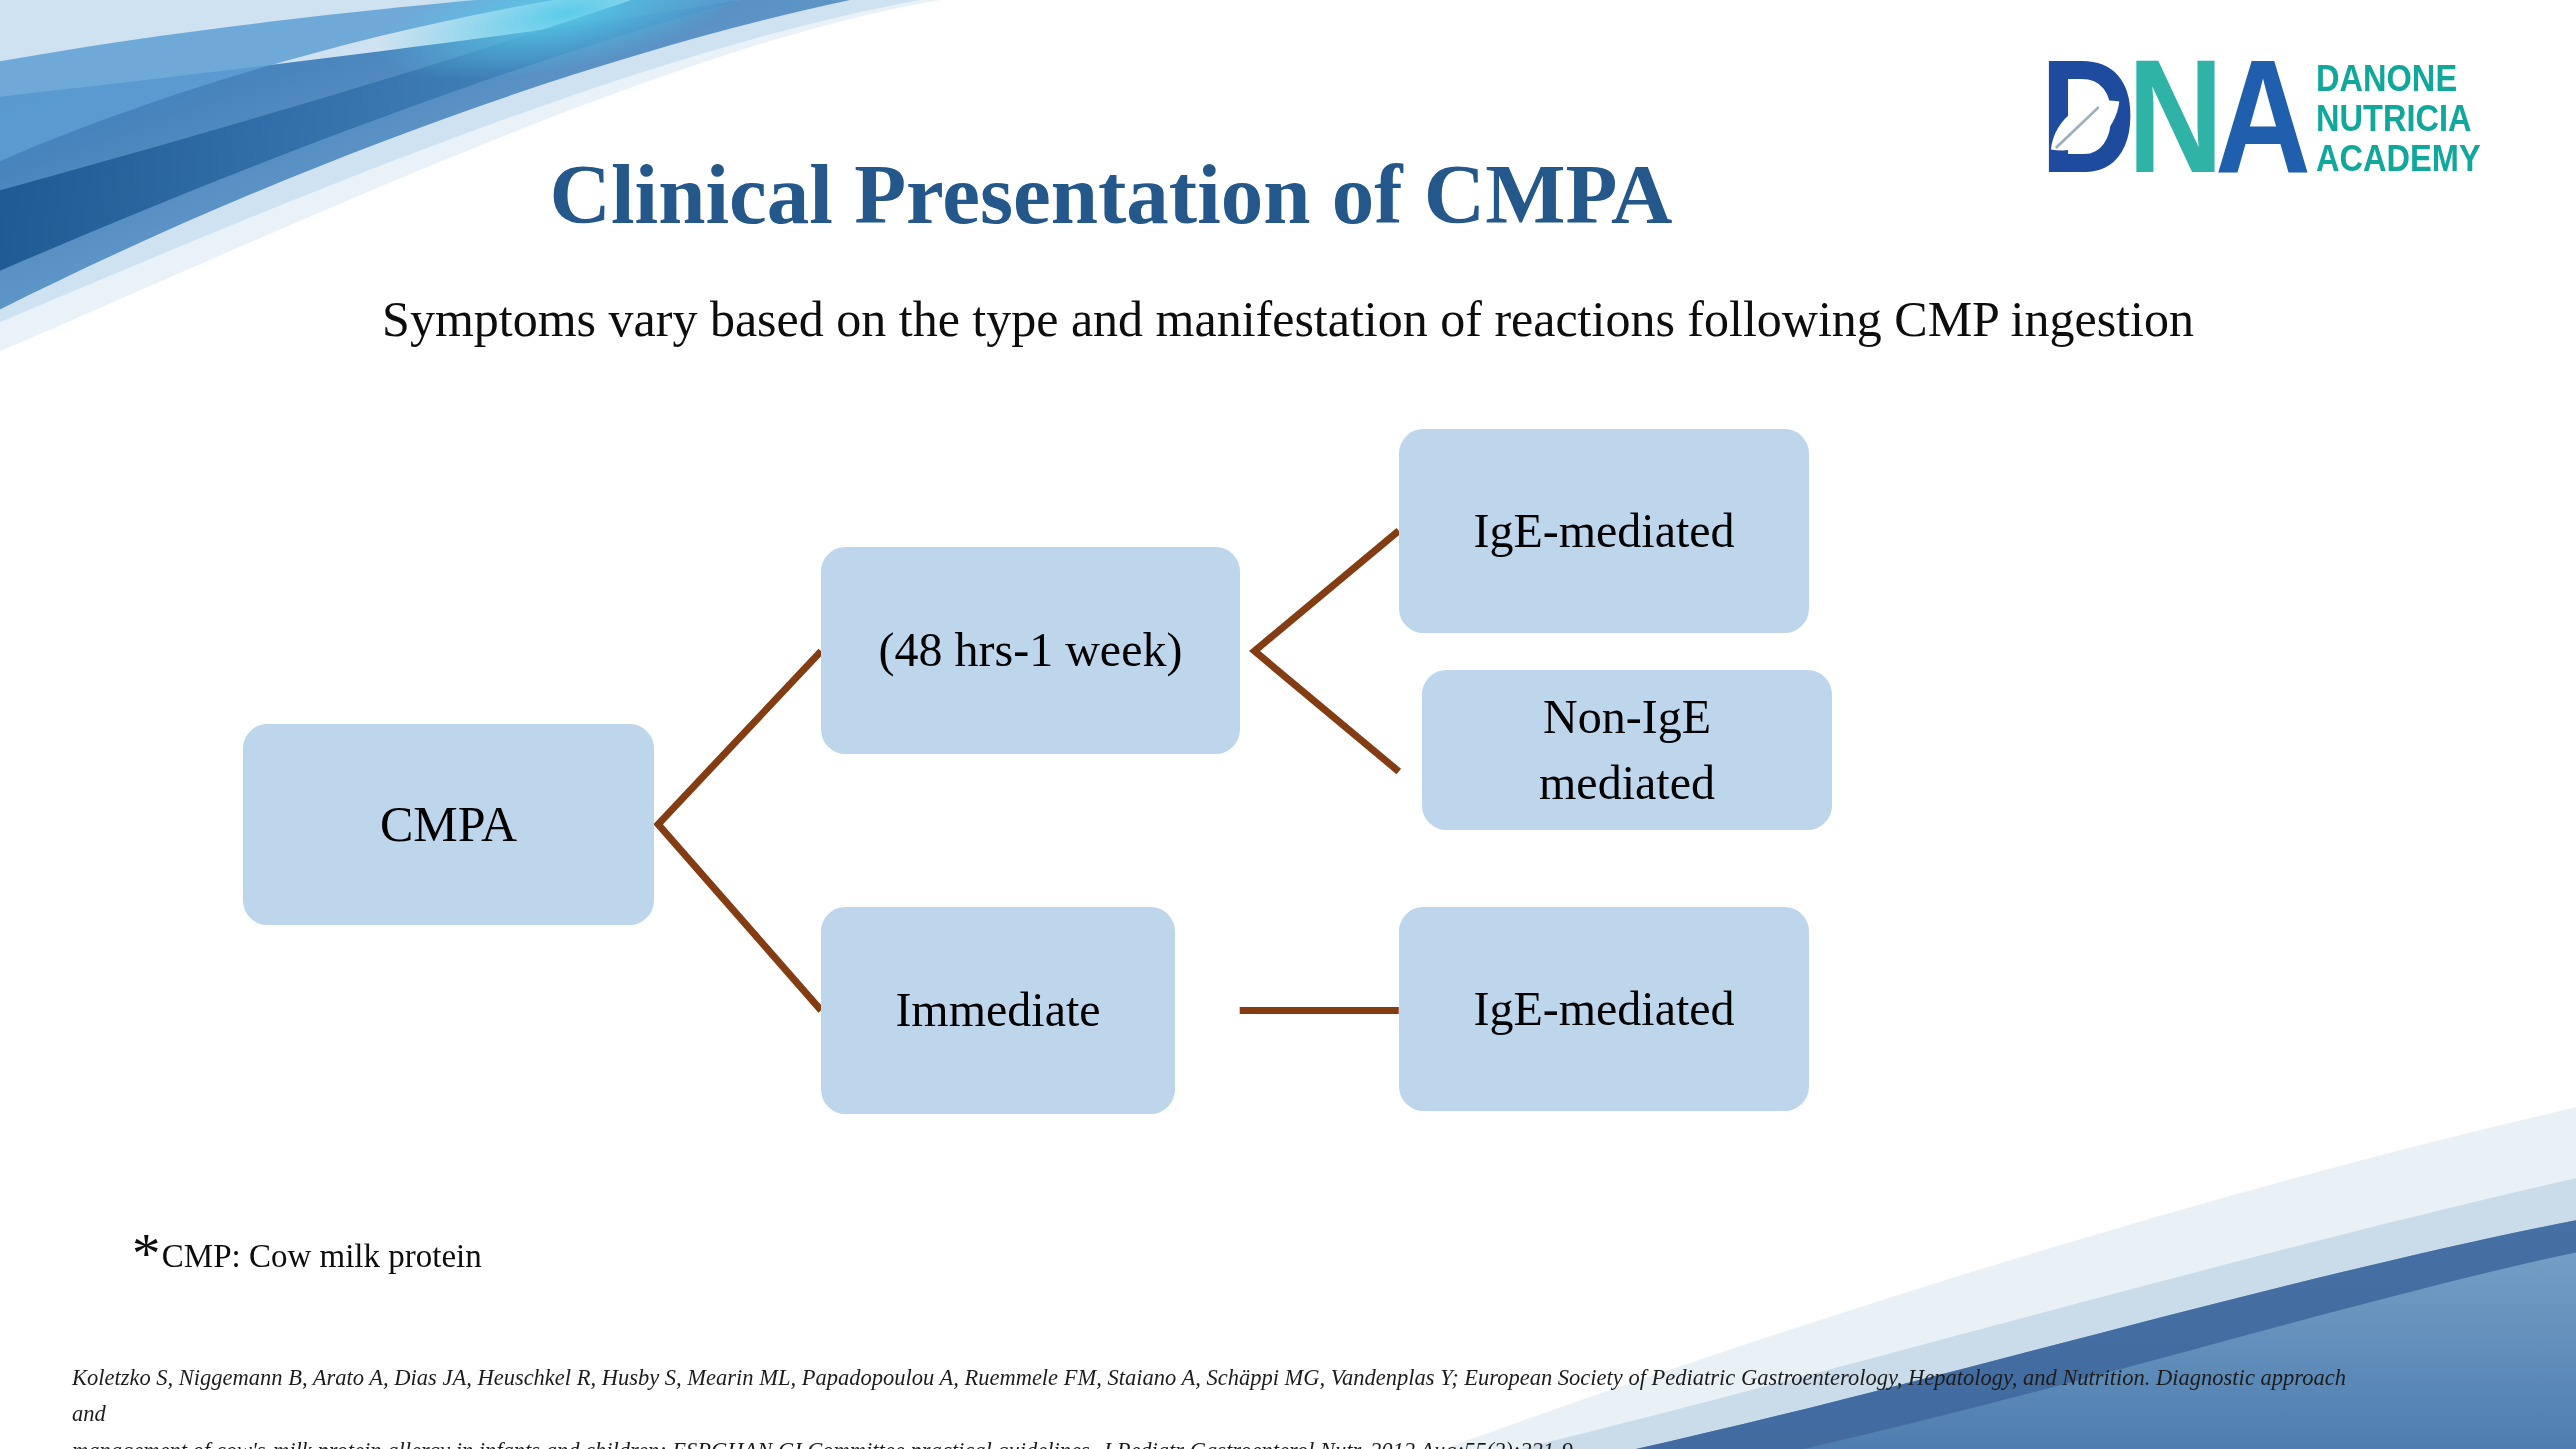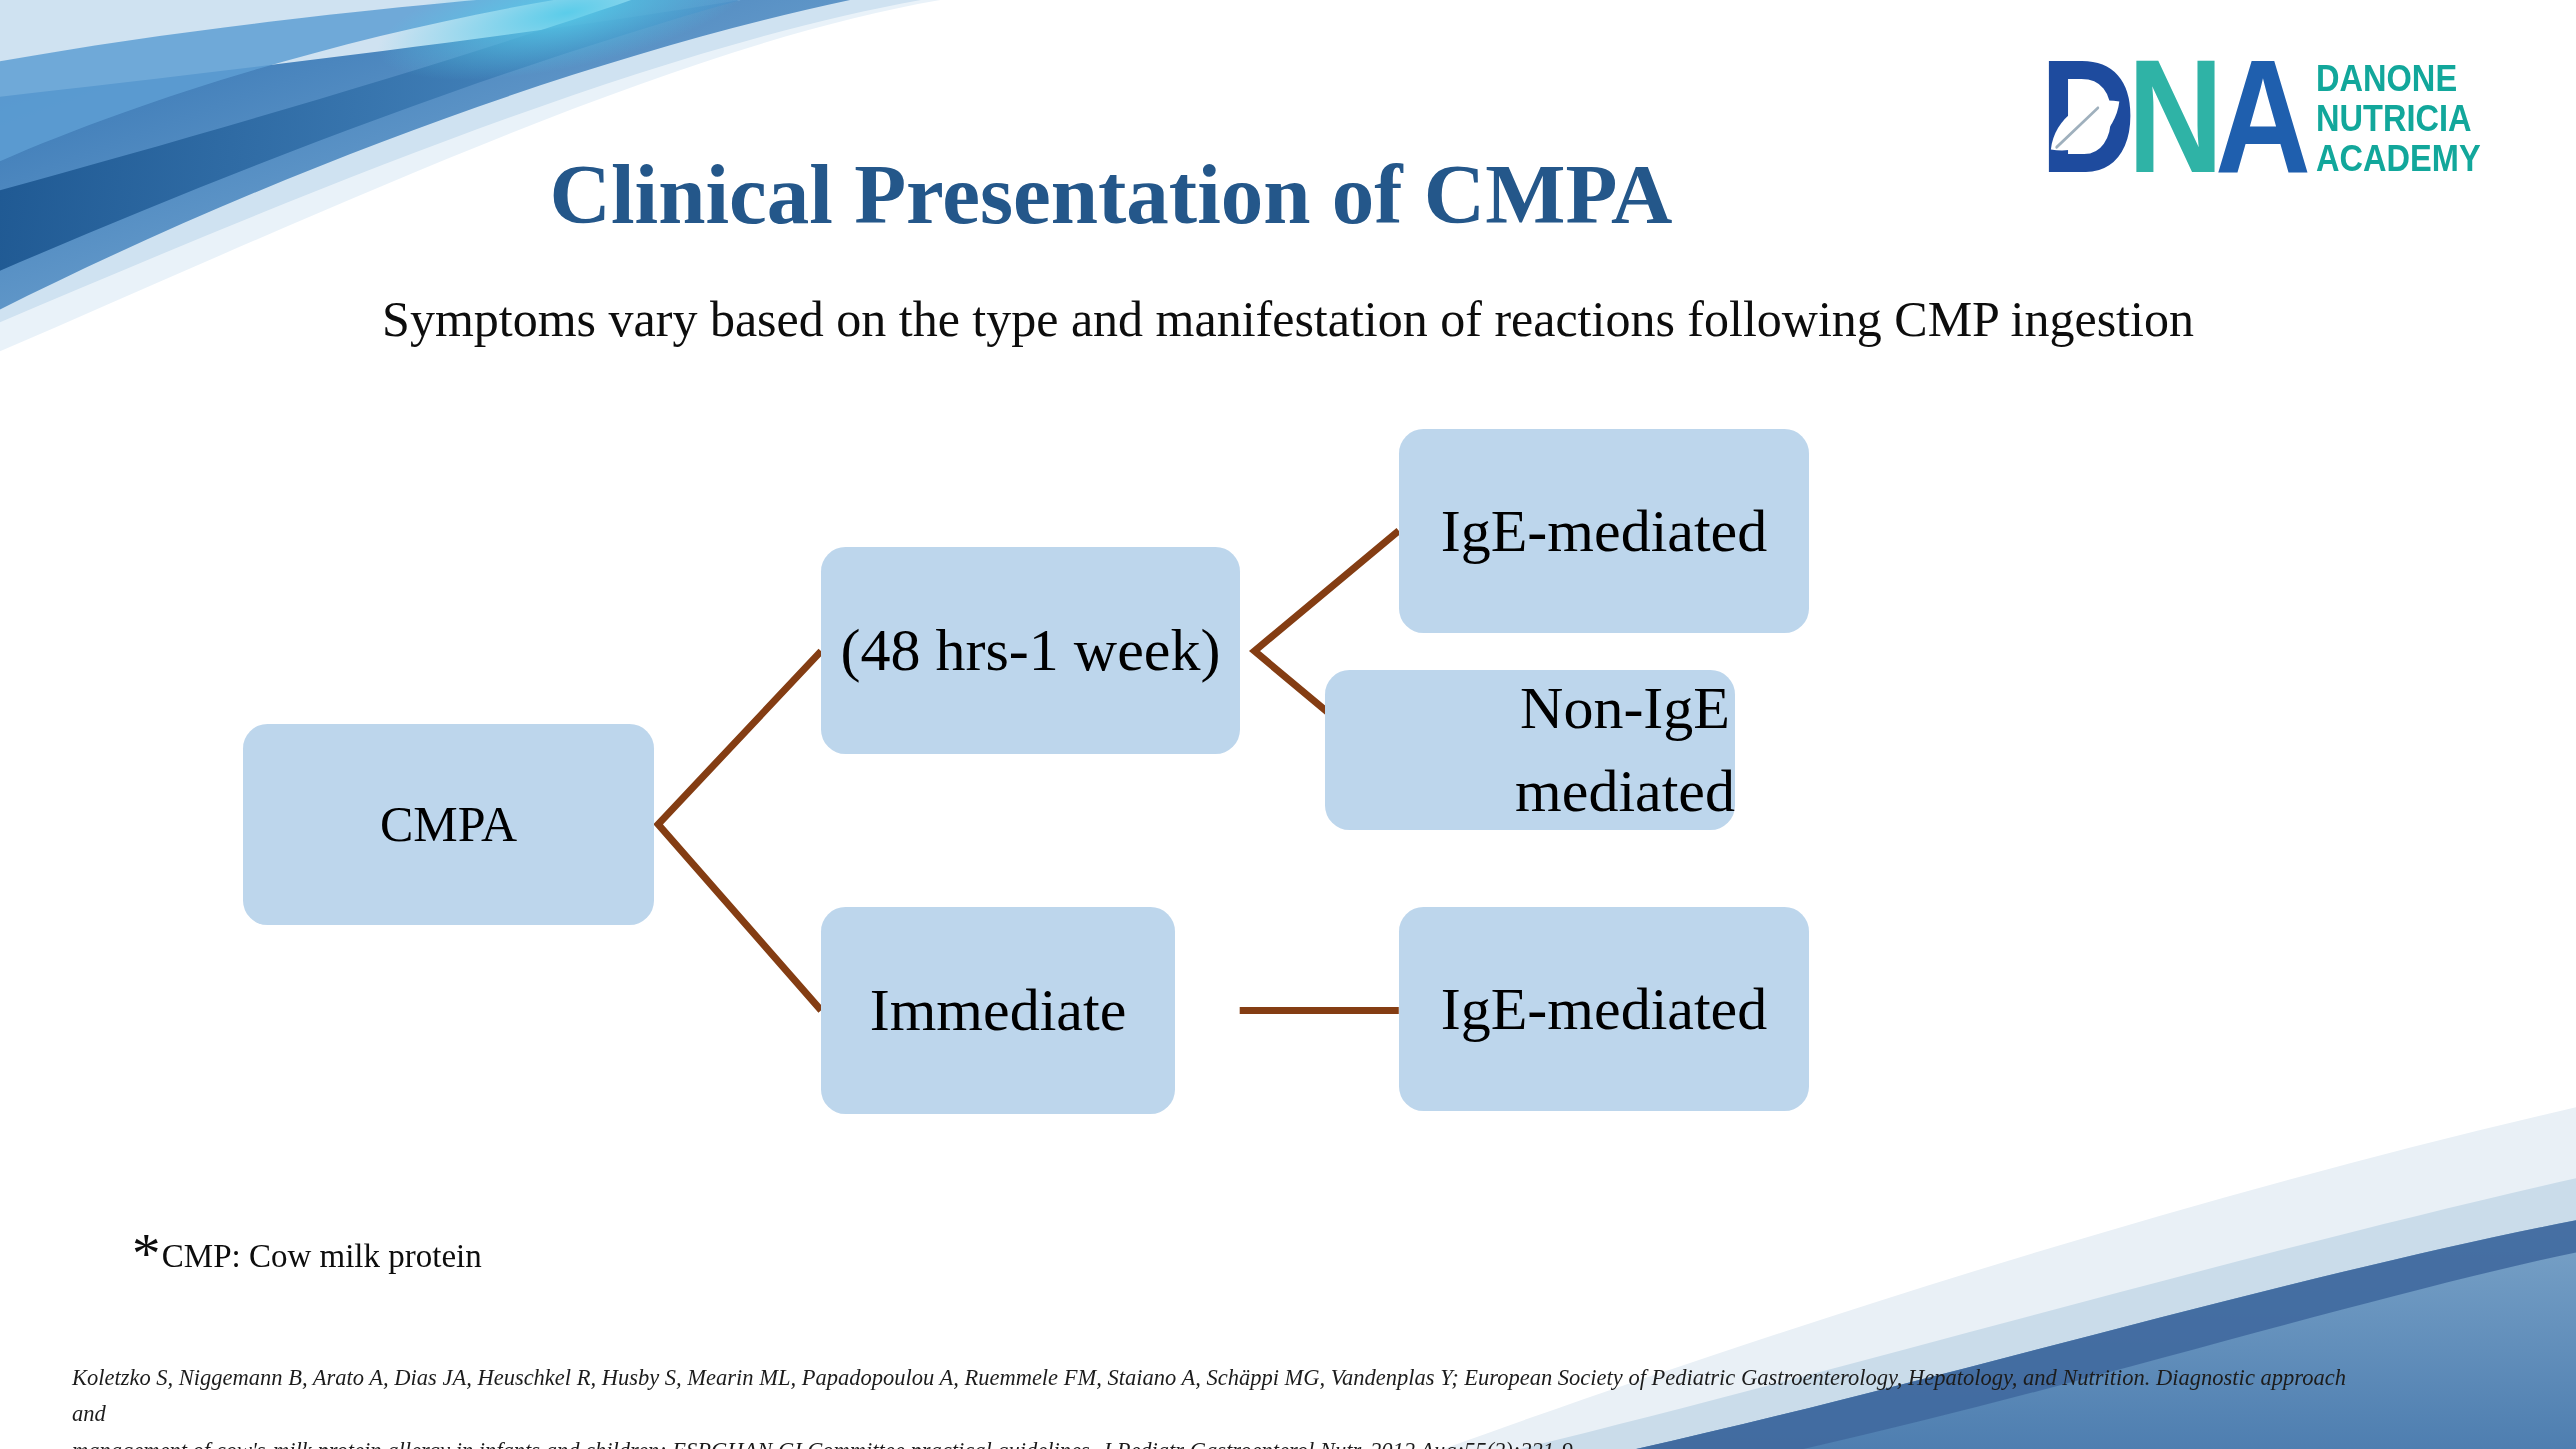--- a/index.html
+++ b/index.html
@@ -48,28 +48,28 @@
     left:16px;top:289px;width:2544px;text-align:center;
     font-size:50px;color:#0d0d0d;line-height:1.2;
   }
 
   
   .node{
     background:var(--box_fill);border-radius:24.5px;
     display:flex;align-items:center;justify-content:center;
     text-align:center;color:#000;
   }
-  .node .txt{font-size:60px;line-height:1.38;}
+  .node .txt{font-size:48px;line-height:1.38;}
   .node .txt span{display:block;}
   .node-symptoms{left:243px;top:724px;width:411px;height:201px;}
   .node-symptoms .txt{font-size:50px;line-height:1.18;}
   .node-delayed{left:821px;top:547px;width:419px;height:207px;}
   .node-immediate{left:821px;top:907px;width:354px;height:207px;}
   .node-ige-top{left:1399px;top:429px;width:410px;height:204px;}
-  .node-non-ige{left:1325px;top:670px;width:410px;height:160px;justify-content:flex-end;}
+  .node-non-ige{left:1422px;top:670px;width:410px;height:160px;}
   .node-ige-bottom{left:1399px;top:907px;width:410px;height:204px;}
 
   .connectors{left:0;top:0;width:2576px;height:1449px;pointer-events:none;}
   .connectors polyline,.connectors line{
     fill:none;stroke:var(--connector_brown);stroke-width:11px;stroke-linejoin:miter;
   }
 
   
   .footnote{left:132px;top:1238px;font-size:33px;color:#0d0d0d;}
   .footnote .star{font-size:57px;line-height:0;vertical-align:-6.4px;letter-spacing:1.3px;}

